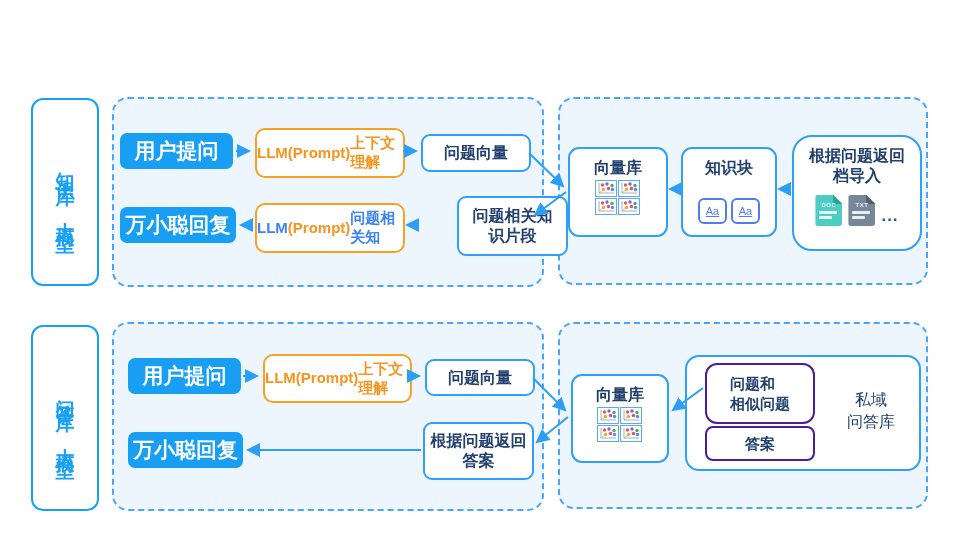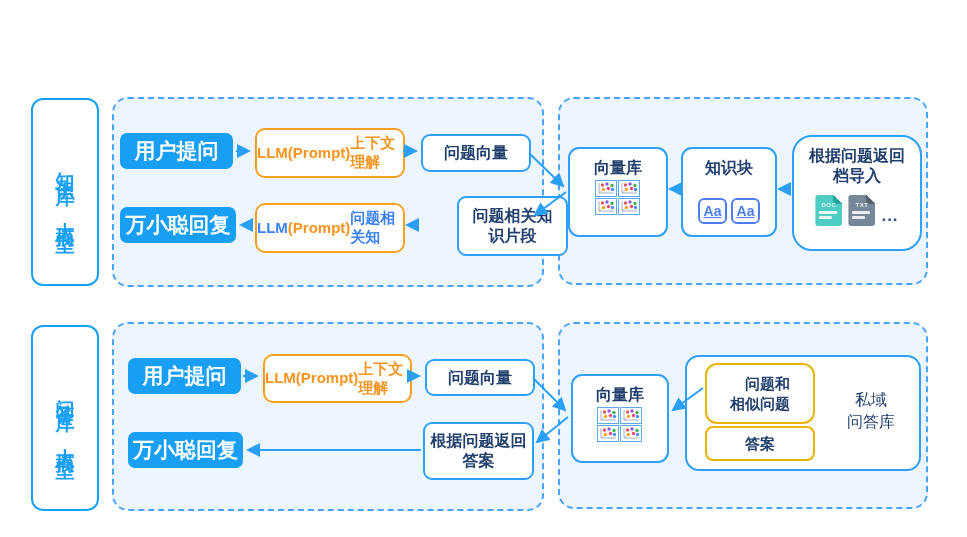--- a/index.html
+++ b/index.html
@@ -30,41 +30,41 @@
   
   .icon-box{position:absolute;background:#fff;border:2px solid #2f9ff7;border-radius:11px;
             display:flex;flex-direction:column;align-items:center;color:#22406e;
             font-size:16px;font-weight:bold;text-align:center;white-space:pre-line;line-height:1.25;}
   .icon-box .bt{margin-top:9px;}
   .doc-box{border-radius:20px;}
   .icons-row{display:flex;align-items:center;gap:6px;margin-top:9px;}
   
   .aa-icon{width:25px;height:22px;border:2px solid #4f7df0;border-radius:6px;background:#fff;
            display:flex;align-items:center;justify-content:center;}
-  .aa-icon span{font-size:14px;font-weight:bold;color:#4f7df0;text-decoration:underline;line-height:1;}
+  .aa-icon span{font-size:11px;font-weight:normal;color:#4f7df0;text-decoration:underline;line-height:1;}
   
   .file{position:relative;width:27px;height:31px;border-radius:3px;
         clip-path:polygon(0 0,calc(100% - 9px) 0,100% 9px,100% 100%,0 100%);}
   .file.doc{background:#4fccc4;}
   .file.txt{background:#76879a;}
   .file .fold{position:absolute;top:0;right:0;width:9px;height:9px;border-radius:0 0 0 4px;}
   .file.doc .fold{background:#27a39b;}
   .file.txt .fold{background:#55616f;}
   .file .lbl{position:absolute;top:7px;left:0;width:100%;text-align:center;
              font-size:6px;font-weight:bold;letter-spacing:.5px;}
   .file.doc .lbl{color:#d9f8f6;}
   .file.txt .lbl{color:#e8edf2;}
   .file .bar1,.file .bar2{position:absolute;left:4px;height:3px;border-radius:1px;background:rgba(255,255,255,.85);}
   .file .bar1{top:16px;width:18px;}
   .file .bar2{top:21px;width:13px;}
   .dots{font-size:17px;font-weight:bold;color:#33507e;letter-spacing:1px;line-height:1;margin-top:10px;}
   
-  .inner-box{position:absolute;background:#fff;border:2px solid #eab308;color:#22406e;
+  .inner-box{position:absolute;background:#fff;border:2px solid #4c1d95;color:#22406e;
              font-size:15px;font-weight:bold;display:flex;align-items:center;justify-content:center;
-             text-align:right;white-space:pre-line;line-height:1.3;}
+             text-align:left;white-space:pre-line;line-height:1.3;}
   .priv-label{position:absolute;display:flex;align-items:center;justify-content:center;
               color:#22406e;font-size:16px;font-weight:normal;text-align:center;white-space:pre-line;line-height:1.4;}
   .arrows{position:absolute;left:0;top:0;pointer-events:none;}
   .scatter{margin-top:2px;}
 </style>
 </head>
 <body>
 
 <div class="canvas">
 

